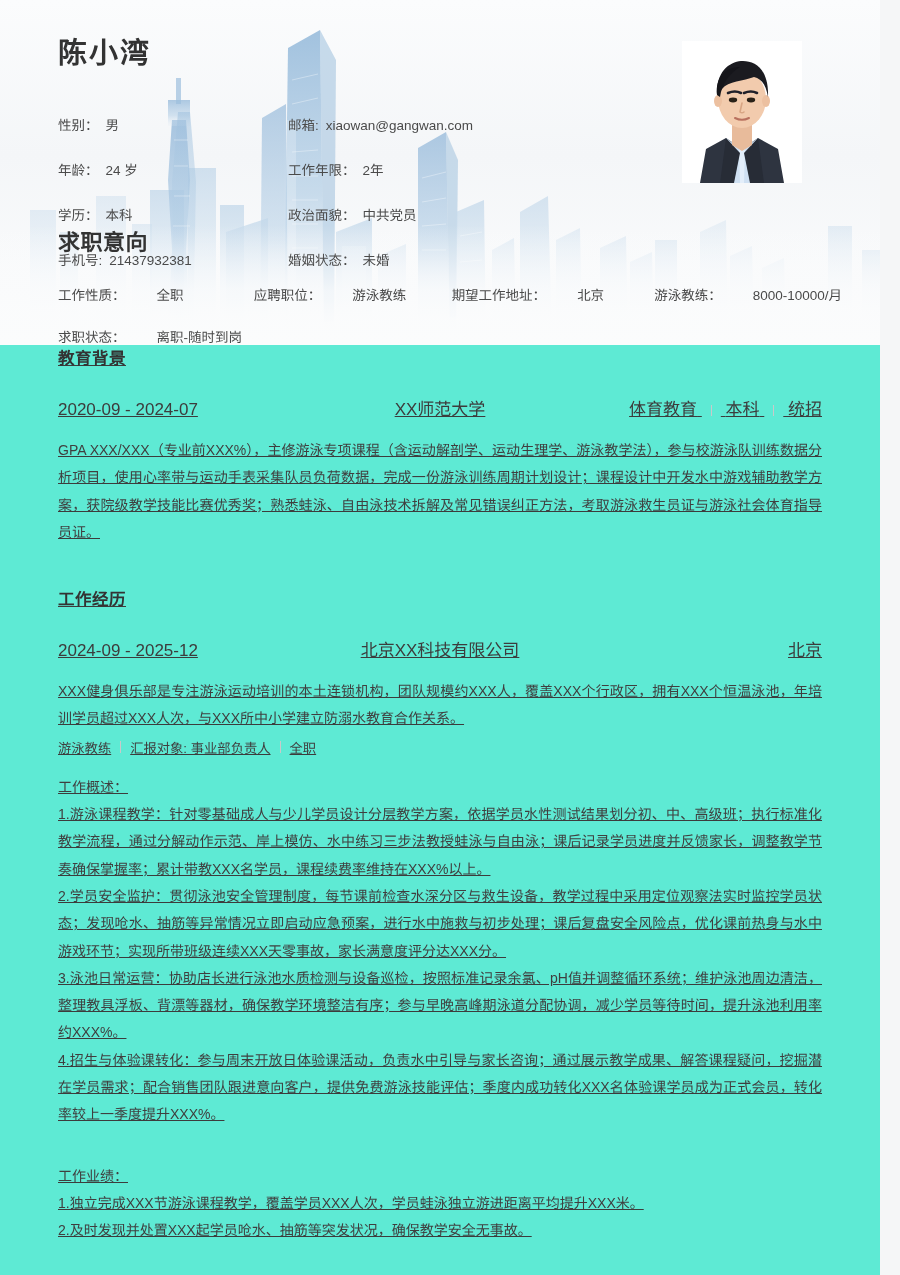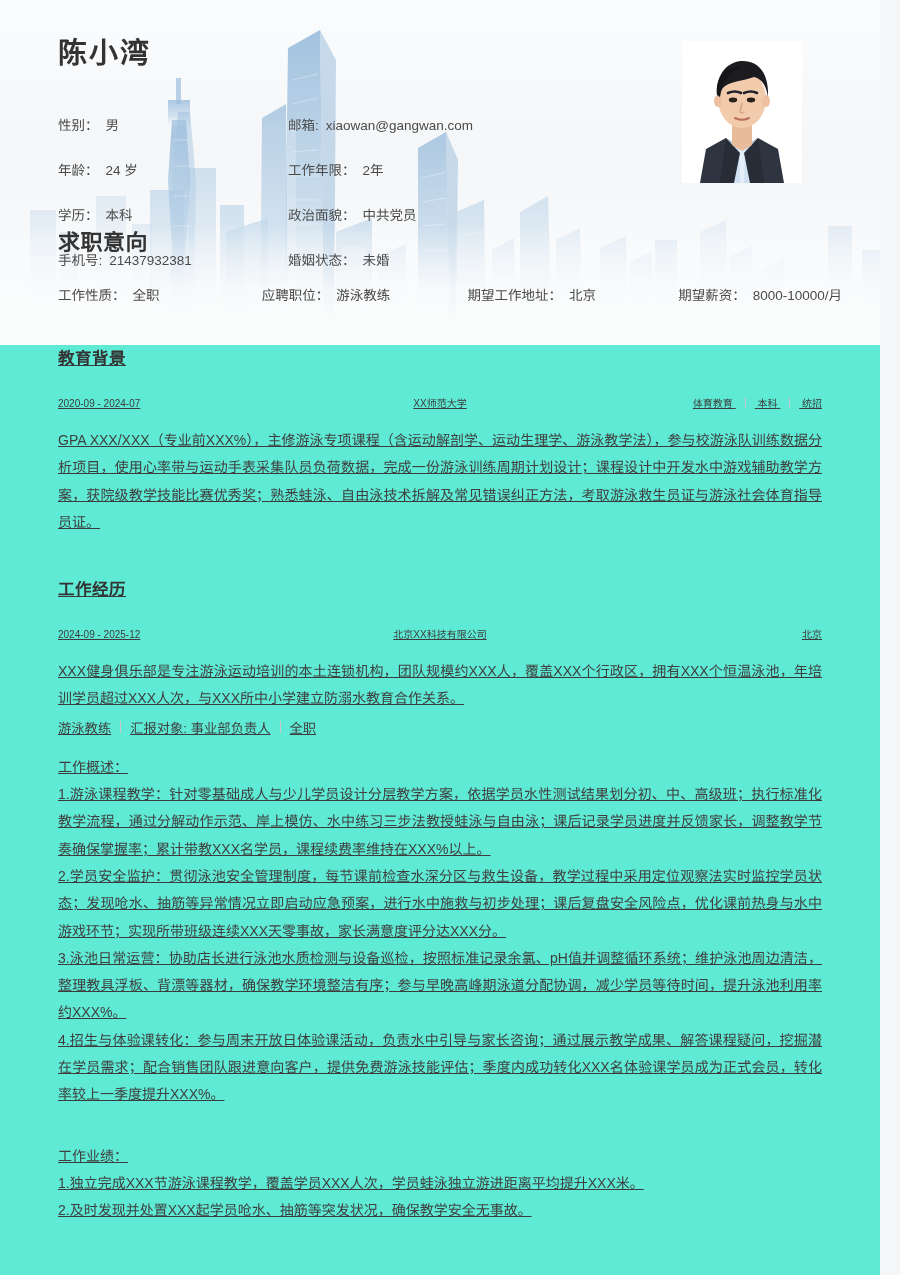--- a/index.html
+++ b/index.html
@@ -117,21 +117,21 @@
     letter-spacing: 0.5px;
     margin-bottom: 28px;
   }
   .intent-row {
     display: flex;
     font-size: 13.5px;
     color: #4a4a4a;
     margin-bottom: 22px;
     white-space: nowrap;
   }
-  .intent-cell { display: flex; }
+  .intent-cell { display: flex; gap: 24px; }
   .intent-cell.c1 { width: 205px; }
   .intent-cell.c2 { width: 207px; }
   .intent-cell.c3 { width: 212px; align-items: flex-end; }
   .intent-cell .lab { color: #4a4a4a; }
   .intent-cell .val { color: #4a4a4a; margin-left: 7px; }
 
   
   .body-area {
     position: relative;
     padding: 0 58px;
@@ -142,21 +142,21 @@
     font-size: 16.5px;
     font-weight: bold;
     color: #333333;
     letter-spacing: 0.5px;
     margin-bottom: 26px;
   }
 
   .entry-head {
     display: flex;
     align-items: baseline;
-    font-size: 10px;
+    font-size: 17px;
     color: #3c3c3c;
     margin-bottom: 17px;
   }
   .entry-date { width: 300px; flex: none; white-space: nowrap; }
   .entry-org  { flex: 1; text-align: center; white-space: nowrap; }
   .entry-meta { width: 300px; flex: none; text-align: right; white-space: nowrap; }
 
   .meta-sep {
     display: inline-block;
     width: 1px;
@@ -388,22 +388,28 @@
         </div>
         <div class="intent-cell c2">
           <span class="lab">应聘职位：</span>
           <span class="val">游泳教练</span>
         </div>
         <div class="intent-cell c3">
           <span class="lab">期望工作地址：</span>
           <span class="val">北京</span>
         </div>
         <div class="intent-cell">
-          <span class="lab">期望薪资：</span>
+          <span class="lab">游泳教练：</span>
           <span class="val">8000-10000/月</span>
+        </div>
+      </div>
+      <div class="intent-row">
+        <div class="intent-cell c1">
+          <span class="lab">求职状态：</span>
+          <span class="val">离职-随时到岗</span>
         </div>
       </div>
     </div>
   </div>
 
   <div class="body-area">
 
     <div class="section">
       <div class="section-title">教育背景</div>
       <div class="entry-head">

